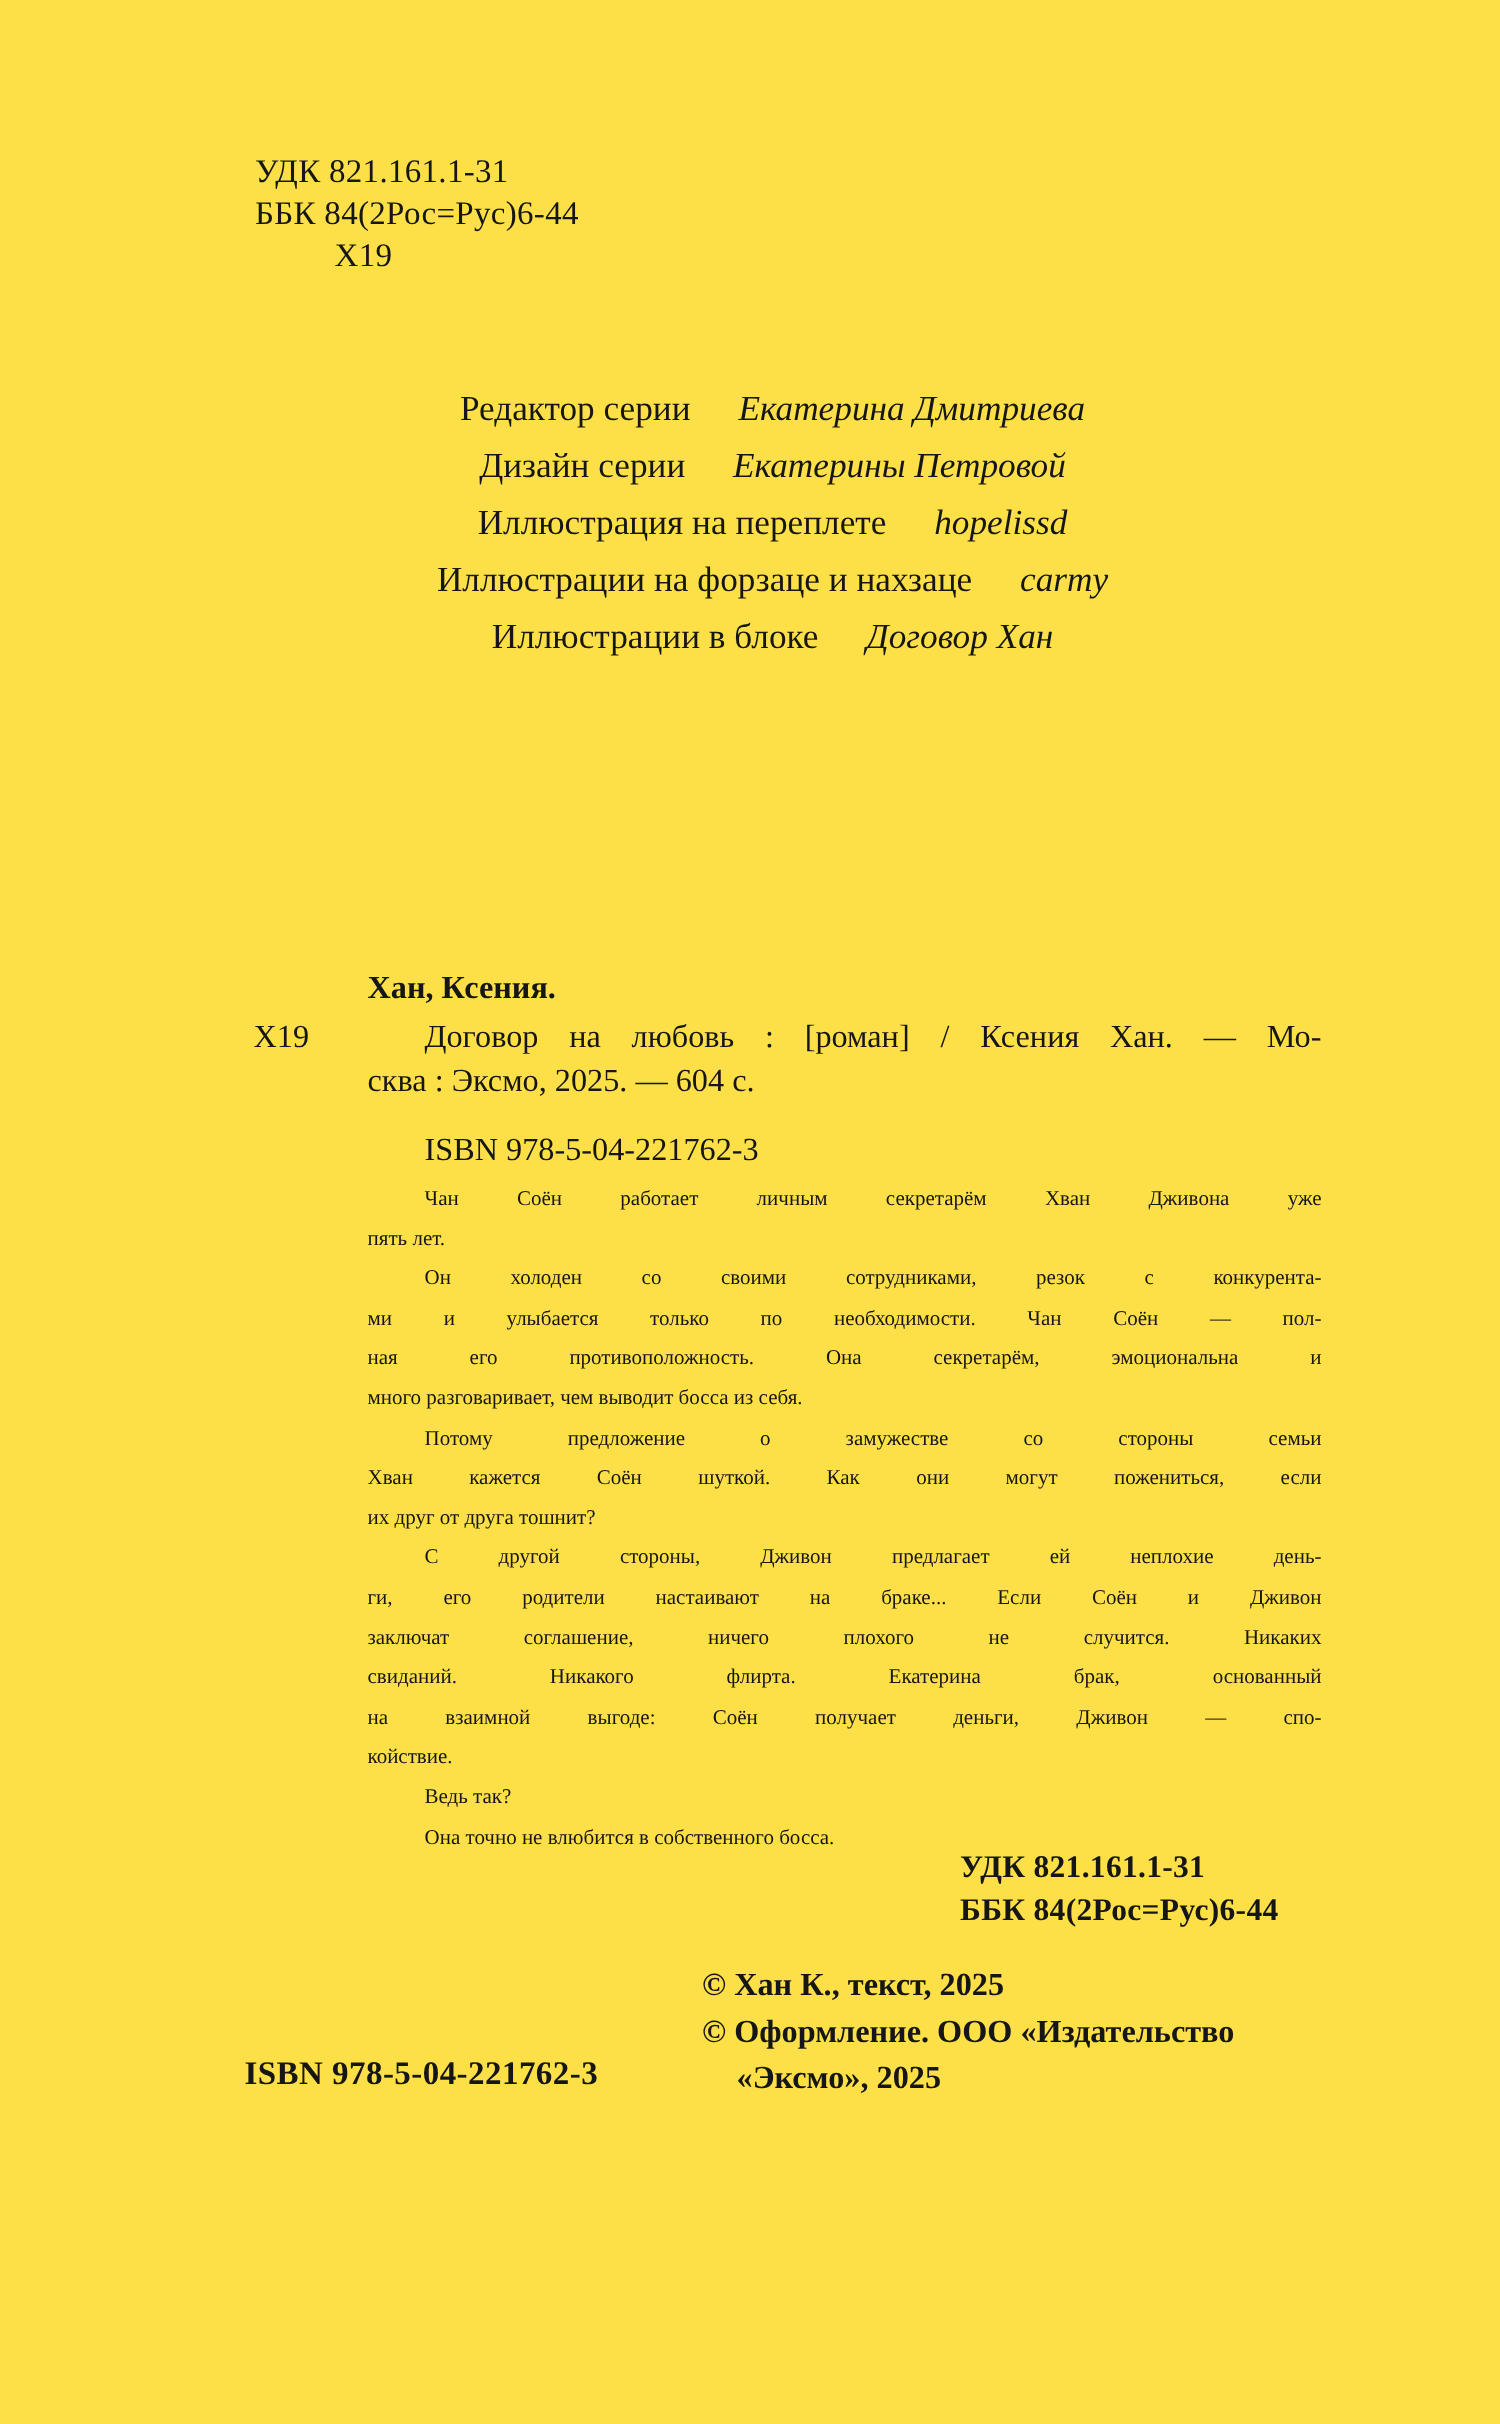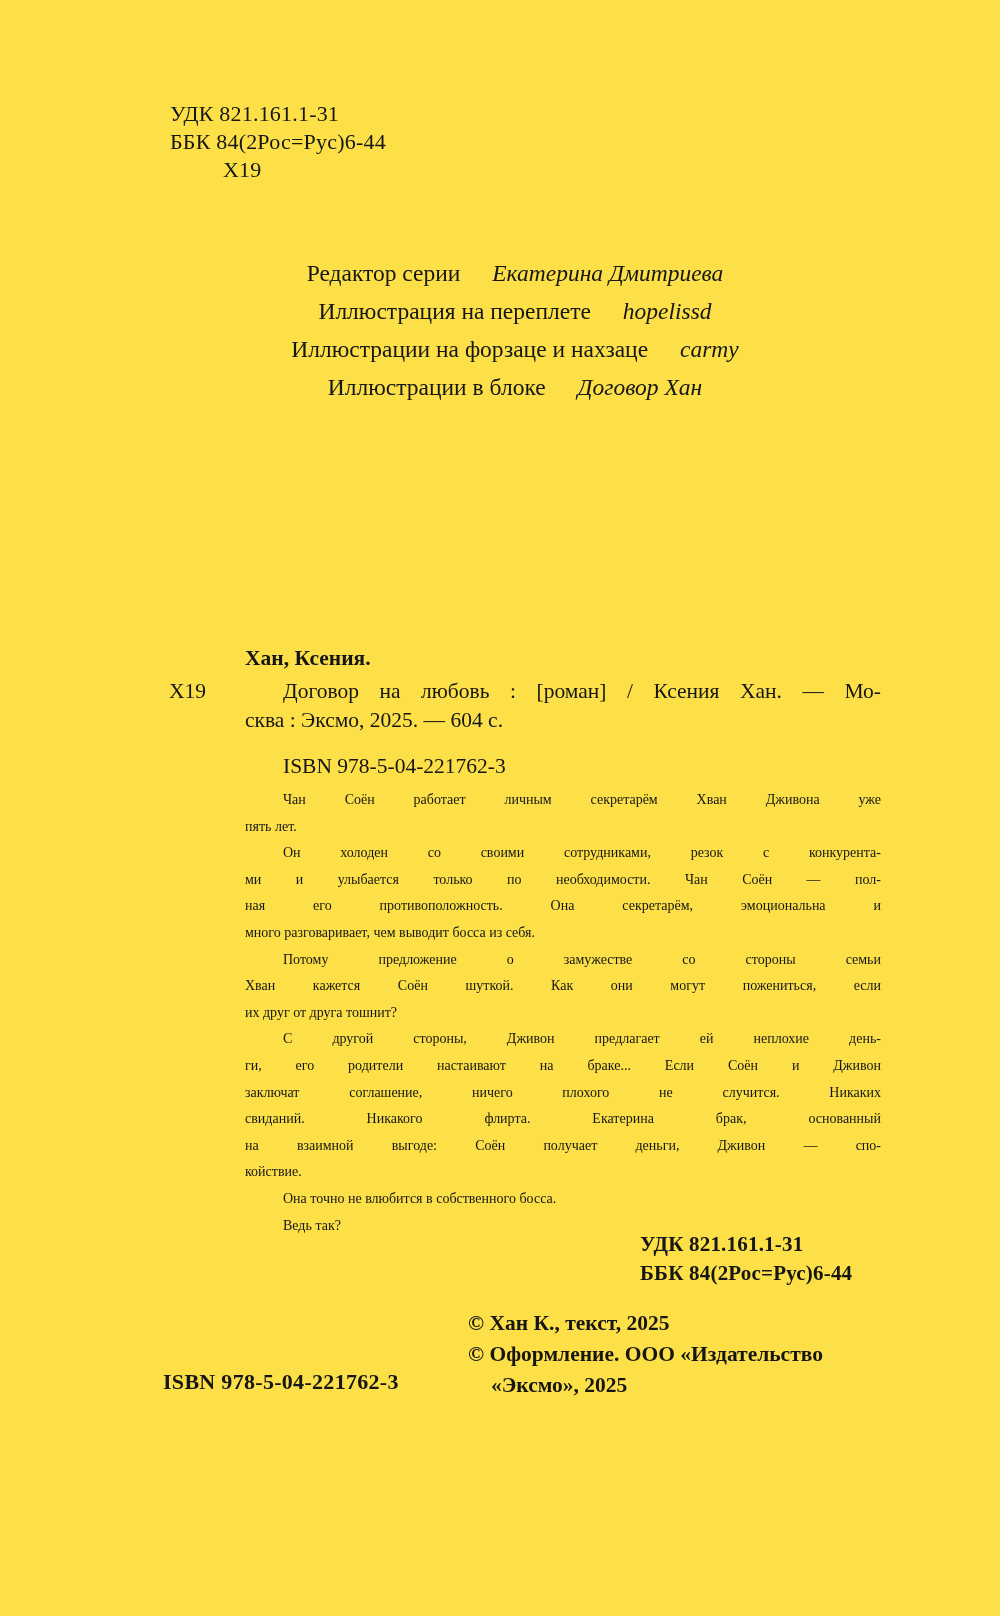--- a/index.html
+++ b/index.html
@@ -107,20 +107,21 @@
 <div class="page">
 
   <div class="top-codes">
     <div>УДК 821.161.1-31</div>
     <div>ББК 84(2Рос=Рус)6-44</div>
     <div class="sign-indent">Х19</div>
   </div>
 
   <div class="credits">
       <div class="credit-line"><span>Редактор серии </span><em>Екатерина Дмитриева</em></div>
+      <div class="credit-line"><span>Дизайн серии </span><em>Екатерины Петровой</em></div>
       <div class="credit-line"><span>Иллюстрация на переплете </span><em>hopelissd</em></div>
       <div class="credit-line"><span>Иллюстрации на форзаце и нахзаце </span><em>carmy</em></div>
       <div class="credit-line"><span>Иллюстрации в блоке </span><em>Договор Хан</em></div>
     </div>
 
   <div class="catalog">
     <div class="catalog-author">Хан, Ксения.</div>
     <div class="catalog-desc">
       <span class="catalog-sign">Х19</span>
       <div>
@@ -149,24 +150,24 @@
       </div>
       <div class="para">
         <div class="tline findent jl">С другой стороны, Дживон предлагает ей неплохие день-</div>
         <div class="tline jl">ги, его родители настаивают на браке... Если Соён и Дживон</div>
         <div class="tline jl">заключат соглашение, ничего плохого не случится. Никаких</div>
         <div class="tline jl">свиданий. Никакого флирта. Екатерина брак, основанный</div>
         <div class="tline jl">на взаимной выгоде: Соён получает деньги, Дживон — спо-</div>
         <div class="tline">койствие.</div>
       </div>
       <div class="para">
-        <div class="tline findent">Она точно не влюбится в собственного босса.</div>
+        <div class="tline findent">Ведь так?</div>
       </div>
       <div class="para">
-        <div class="tline findent">Ведь так?</div>
+        <div class="tline findent">Она точно не влюбится в собственного босса.</div>
       </div>
     </div>
 
   <div class="footer-codes">
     <div>УДК 821.161.1-31</div>
     <div>ББК 84(2Рос=Рус)6-44</div>
   </div>
 
   <div class="copyright">
     <div>© Хан К., текст, 2025</div>

